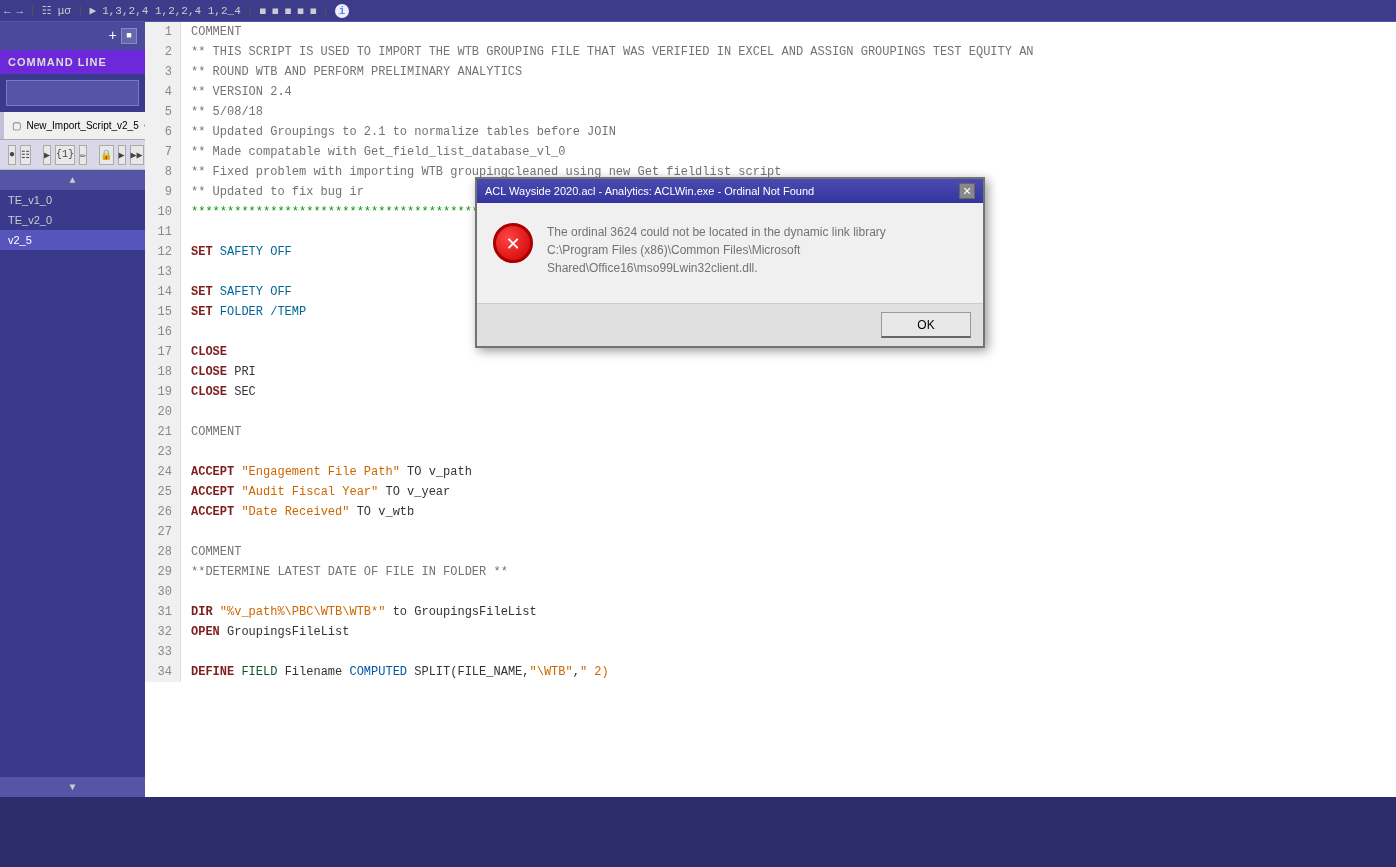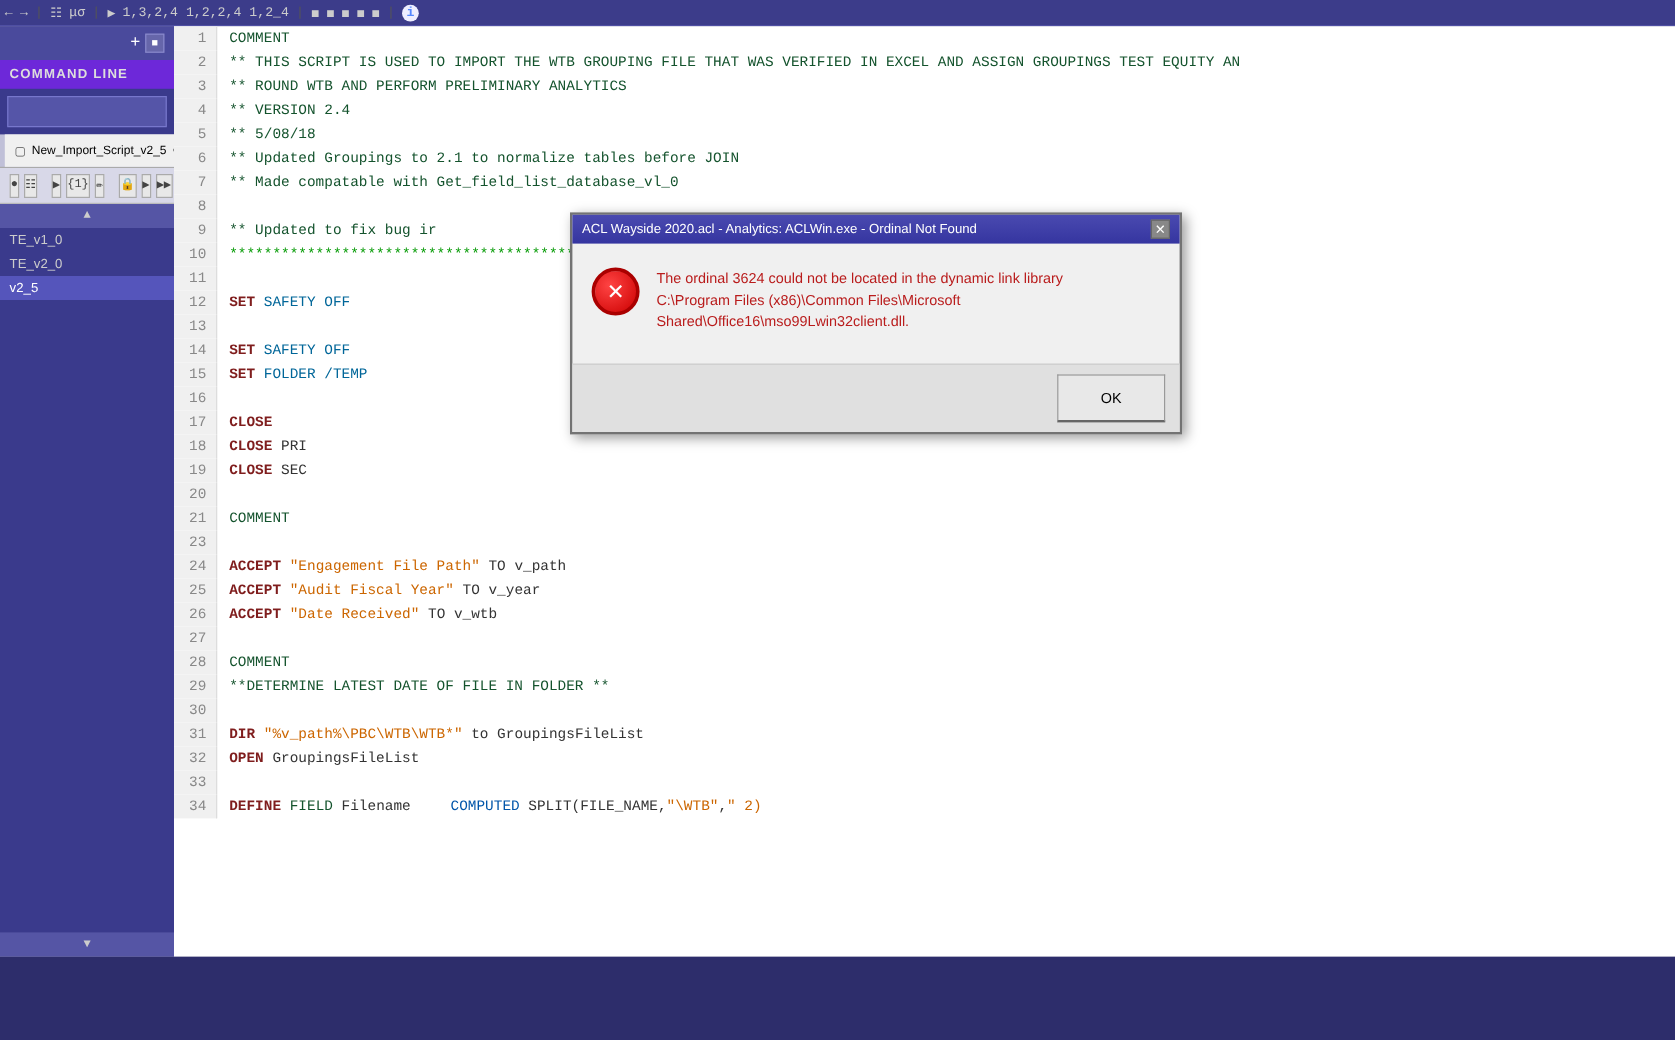--- a/index.html
+++ b/index.html
@@ -168,21 +168,21 @@
 
     .line-content {
       padding-left: 10px;
       font-size: 12px;
       line-height: 20px;
       white-space: pre;
       color: #333;
     }
 
     .kw-blue { color: #7f1d1d; font-weight: bold; }
-    .kw-comment { color: #14532d; }
+    .kw-comment { color: #737373; }
     .kw-string { color: #cc6600; }
     .kw-dots { color: #009900; }
 
     
     .dialog-overlay {
       position: absolute;
       top: 0;
       left: 0;
       width: 100%;
       height: 100%;
@@ -247,35 +247,35 @@
       color: white;
       font-size: 22px;
       font-weight: bold;
       flex-shrink: 0;
       border: 3px solid #aa0000;
     }
 
     .dialog-message {
       font-family: Arial, sans-serif;
       font-size: 12px;
-      color: #b91c1c;
+      color: #737373;
       line-height: 1.5;
     }
 
     .dialog-footer {
       background: #e0e0e0;
       border-top: 1px solid #ccc;
       padding: 8px 12px;
       display: flex;
       justify-content: flex-end;
     }
 
     .dialog-ok-btn {
       width: 90px;
-      height: 40px;
+      height: 26px;
       background: #e8e8e8;
       border: 1px solid #999;
       border-bottom: 2px solid #666;
       font-family: Arial, sans-serif;
       font-size: 12px;
       cursor: pointer;
       display: flex;
       align-items: center;
       justify-content: center;
     }
@@ -394,20 +394,21 @@
         <div class="line-content kw-comment">** Updated Groupings to 2.1 to normalize tables before JOIN</div>
       </div>
 
       <div class="line-container">
         <div class="line-number">7</div>
         <div class="line-content kw-comment">** Made compatable with Get_field_list_database_vl_0</div>
       </div>
 
       <div class="line-container">
         <div class="line-number">8</div>
+        <div class="line-content kw-comment">** Fixed problem with importing WTB groupingcleaned using new Get fieldlist script</div>
       </div>
 
       <div class="line-container">
         <div class="line-number">9</div>
         <div class="line-content"><span class="kw-comment">** Updated to fix bug ir</span></div>
       </div>
 
       <div class="line-container">
         <div class="line-number">10</div>
         <div class="line-content kw-dots">*************************************************************************************</div>
@@ -519,21 +520,21 @@
         <div class="line-content"><span class="kw-blue">OPEN</span> GroupingsFileList</div>
       </div>
 
       <div class="line-container">
         <div class="line-number">33</div>
         <div class="line-content">&nbsp;</div>
       </div>
 
       <div class="line-container">
         <div class="line-number">34</div>
-        <div class="line-content"><span class="kw-blue">DEFINE</span> <span style="color:#14532d;">FIELD</span> Filename <span style="color:#0055aa;margin-left:26px;">COMPUTED</span> SPLIT(FILE_NAME,<span class="kw-string">"\WTB"</span>,<span class="kw-string">" 2)</span></div>
+        <div class="line-content"><span class="kw-blue">DEFINE</span> <span style="color:#14532d;">FIELD</span> Filename <span style="color:#0055aa;">COMPUTED</span> SPLIT(FILE_NAME,<span class="kw-string">"\WTB"</span>,<span class="kw-string">" 2)</span></div>
       </div>
 
     </div>
 
     <div class="dialog-overlay">
       <div class="dialog">
         <div class="dialog-titlebar">
           <span>ACL Wayside 2020.acl - Analytics: ACLWin.exe - Ordinal Not Found</span>
           <div class="dialog-close-btn">✕</div>
         </div>

